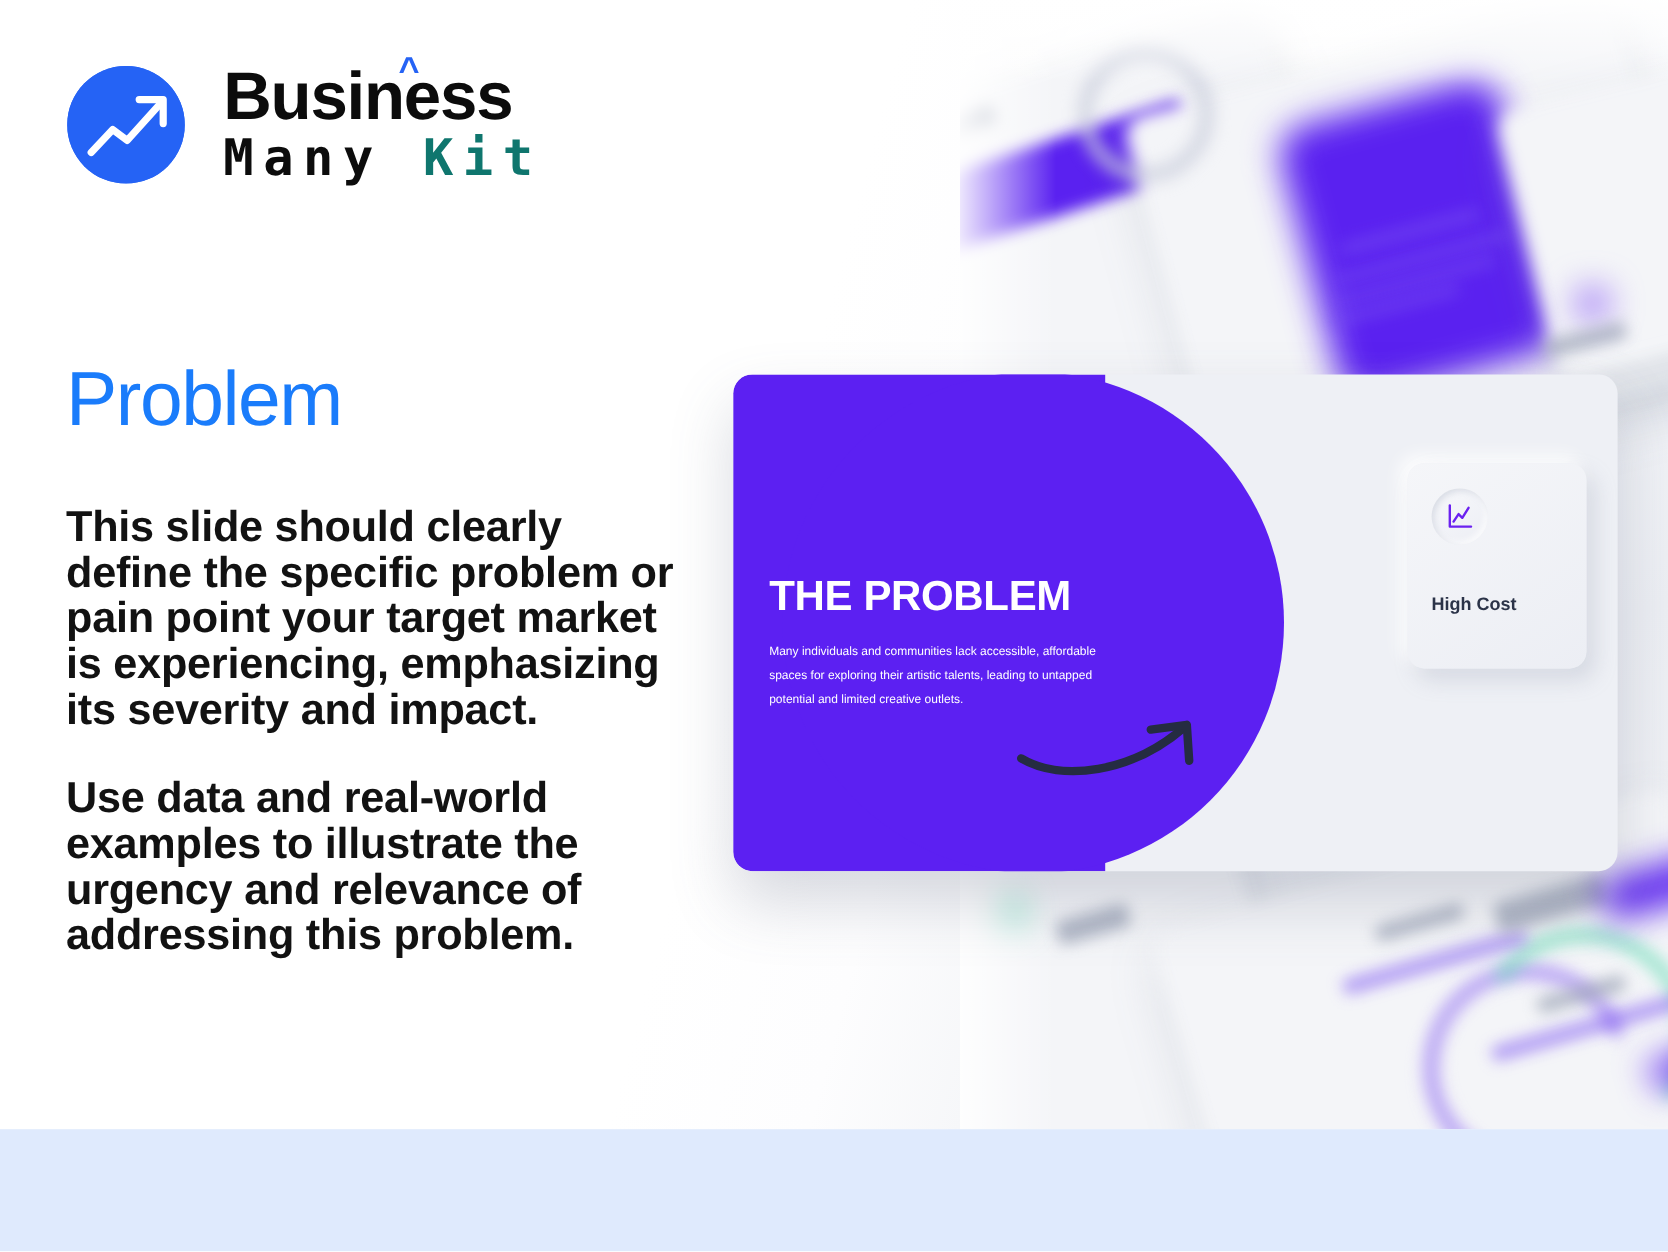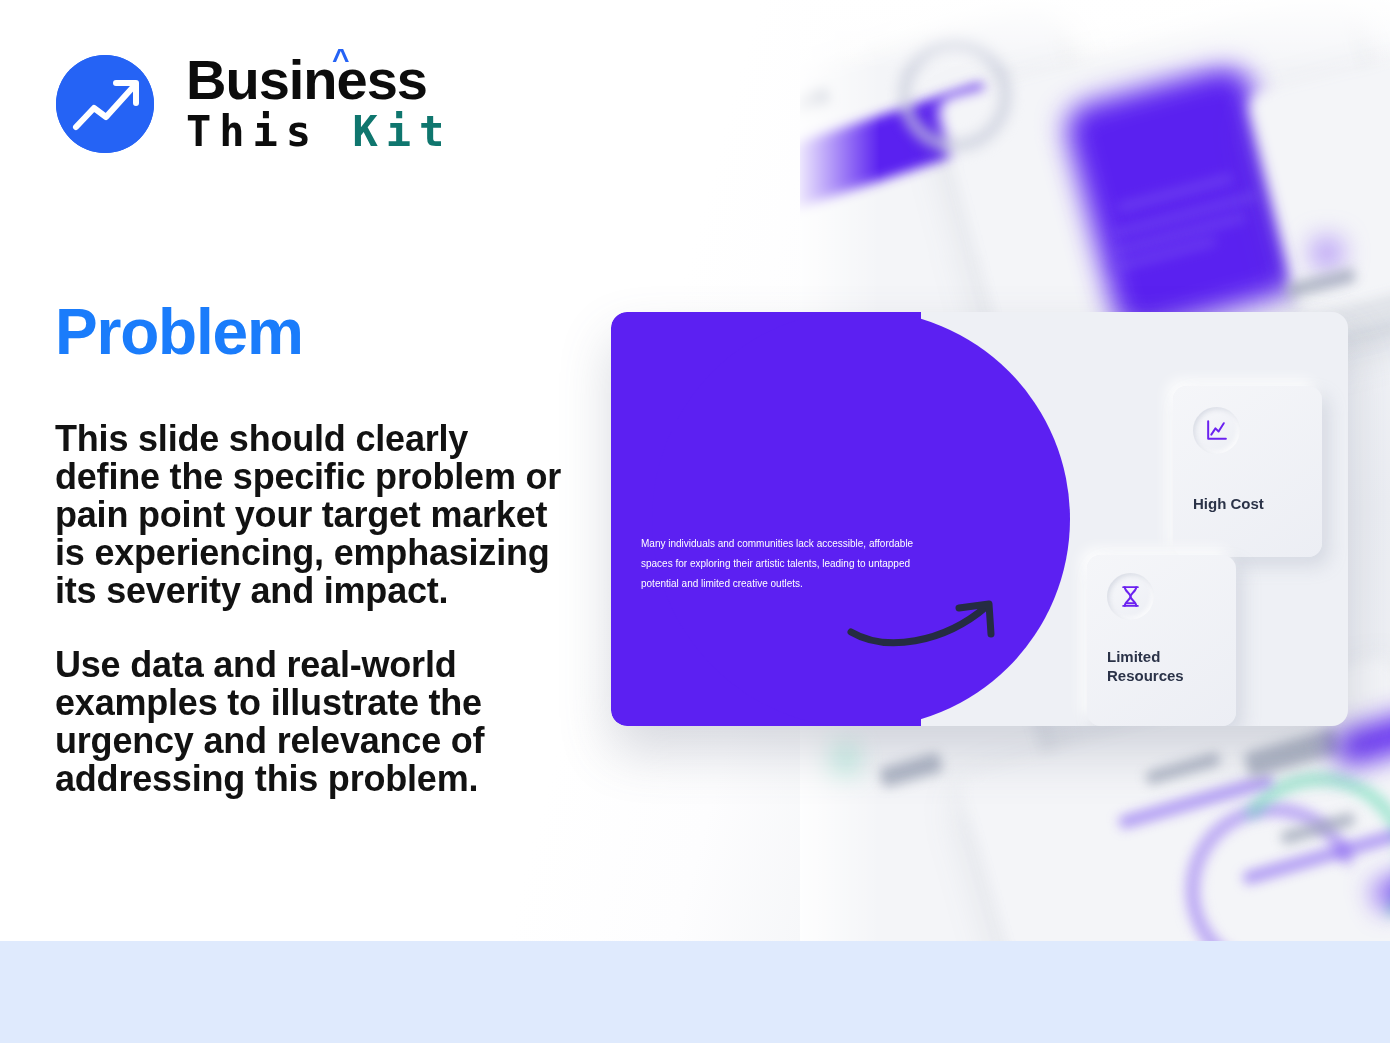--- a/index.html
+++ b/index.html
@@ -68,21 +68,21 @@
   }
   .logo-bottom{
     font-size:42px; font-weight:700; color:#0c0c0c; letter-spacing:8px;
     line-height:1.12; white-space:nowrap; font-family:"DejaVu Sans Mono", monospace;
   }
   .logo-bottom .kit{ color:#0f766e; }
 
   
   .heading{
     position:absolute; left:55px; top:295px;
-    font-size:64px; font-weight:700; color:#1a7cfb; letter-spacing:-1.2px;
+    font-size:64px; font-weight:400; color:#1a7cfb; letter-spacing:-1.2px;
   }
   .para{
     position:absolute; left:55px; width:510px;
     font-size:36px; font-weight:700; color:#121212; line-height:38px;
     letter-spacing:-.2px;
   }
   .para-1{ top:420px; }
   .para-2{ top:646px; }
 
   
@@ -193,61 +193,50 @@
         <path d="M20 72 L38 53 L50 62 L78 31" fill="none" stroke="#ffffff" stroke-width="6" stroke-linecap="round" stroke-linejoin="round"></path>
         <path d="M60 28 L80 28 L80 48" fill="none" stroke="#ffffff" stroke-width="6" stroke-linecap="round" stroke-linejoin="round"></path>
       </svg>
     </div>
     <div class="logo-text">
       <div class="logo-top">
         <span>Business</span>
         <span class="hat">^</span>
       </div>
       <div class="logo-bottom">
-        <span>This </span><span class="kit">Kit</span>
+        <span>Many </span><span class="kit">Kit</span>
       </div>
     </div>
   </div>
 
   <h1 class="heading">Problem</h1>
   <p class="para para-1">This slide should clearly define the specific problem or pain point your target market is experiencing, emphasizing its severity and impact.</p>
   <p class="para para-2">Use data and real-world examples to illustrate the urgency and relevance of addressing this problem.</p>
 
   <div class="slide-card">
     <div class="purple-shape"></div>
     <div class="purple-circle"></div>
 
+    <div class="slide-title">THE PROBLEM</div>
     <div class="slide-desc">Many individuals and communities lack accessible, affordable spaces for exploring their artistic talents, leading to untapped potential and limited creative outlets.</div>
 
     <div class="arrow">
       <svg width="160" height="60" viewBox="0 0 160 60">
         <path d="M4 42 C38 62, 96 54, 140 16" fill="none" stroke="#252c42" stroke-width="7" stroke-linecap="round"></path>
         <path d="M112 18 L142 14 L144 44" fill="none" stroke="#252c42" stroke-width="7" stroke-linecap="round" stroke-linejoin="round"></path>
       </svg>
     </div>
 
 
     <div class="feat feat-2">
       <div class="iconwrap">
         <svg width="25" height="25" viewBox="0 0 24 24" fill="none" stroke="#6b21f0" stroke-width="1.9" stroke-linecap="round" stroke-linejoin="round">
           <path d="M4 3v17h17"></path>
           <path d="M7 16l4-6 3 3 5-8"></path>
         </svg>
       </div>
       <div class="flabel">High Cost</div>
     </div>
 
-    <div class="feat feat-3">
-      <div class="iconwrap">
-        <svg width="25" height="25" viewBox="0 0 24 24" fill="none" stroke="#6b21f0" stroke-width="1.9" stroke-linecap="round" stroke-linejoin="round">
-          <path d="M5 3h14"></path>
-          <path d="M5 21h14"></path>
-          <path d="M6.5 3c0 4 5.5 6 5.5 9s-5.5 5-5.5 9"></path>
-          <path d="M17.5 3c0 4-5.5 6-5.5 9s5.5 5 5.5 9"></path>
-          <path d="M8.5 18.5h7"></path>
-        </svg>
-      </div>
-      <div class="flabel">Limited Resources</div>
-    </div>
   </div>
 
   <div class="bottom-strip"></div>
 </div>
 
 </body></html>

